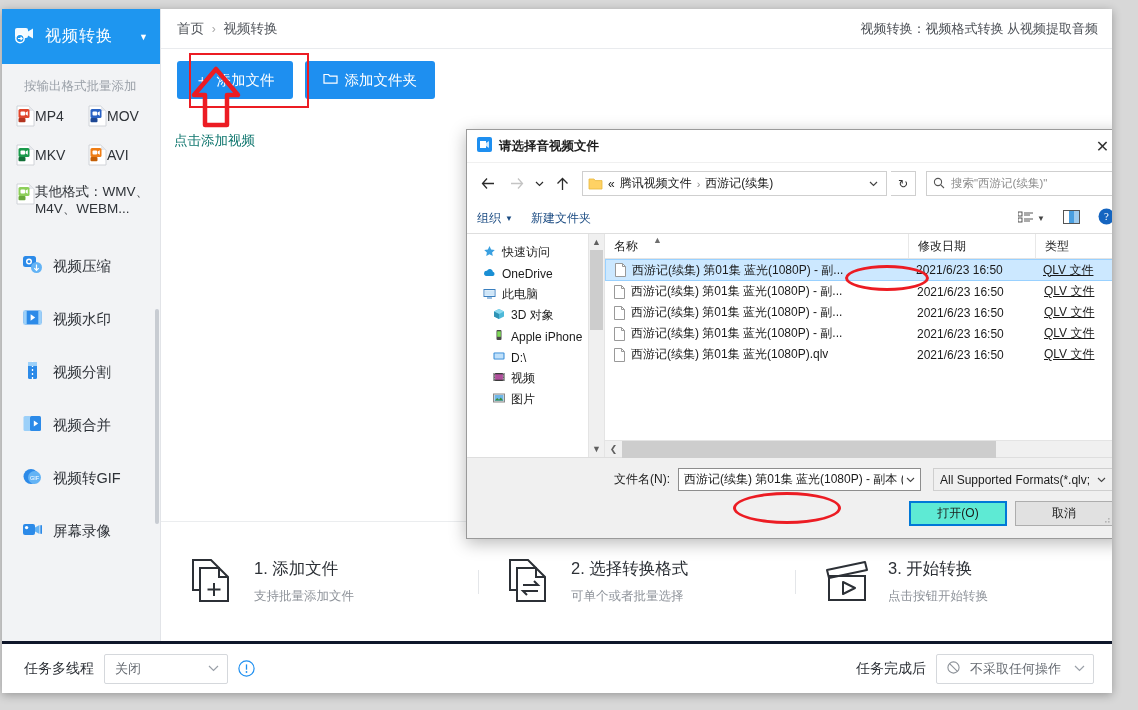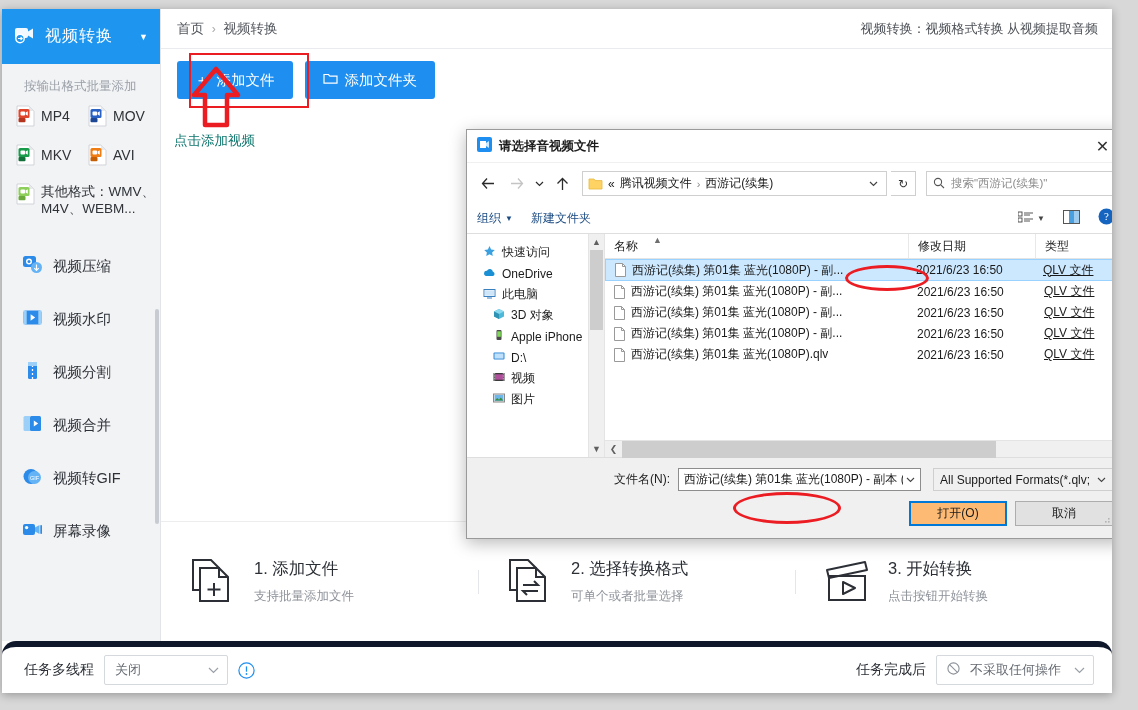--- a/index.html
+++ b/index.html
@@ -27,21 +27,21 @@
     overflow:hidden;
   }
   .sb-head {
     height:55px; background:#1e96f0; color:#fff;
     display:flex; align-items:center; padding:0 12px; gap:9px;
   }
   .sb-head .t { font-size:16px; letter-spacing:1px; flex:1; }
   .sb-head .caret { font-size:9px; }
   .sb-sub { color:#9aa0a8; font-size:12.5px; padding:14px 0 10px 22px; }
   .fmt-grid { display:flex; flex-wrap:wrap; padding:0 0 2px 14px; }
-  .fmt { width:72px; display:flex; align-items:center; gap:6px; margin-bottom:17px; }
+  .fmt { width:72px; display:flex; align-items:center; margin-bottom:17px; }
   .fmt .lbl { font-size:14px; color:#2f3338; }
   .fmt.wide { width:150px; align-items:flex-start; }
   .fmt.wide .lbl { font-size:13.5px; line-height:17px; color:#2f3338; }
   .ficon { width:19px; height:22px; flex-shrink:0; }
 
   .sb-list { padding-top:4px; }
   .sb-item {
     height:53px; display:flex; align-items:center; gap:10px; padding-left:20px;
     cursor:pointer;
   }
@@ -85,22 +85,22 @@
   }
   .step { flex:1; display:flex; align-items:center; gap:15px; padding-left:26px; position:relative; }
   .step + .step::before {
     content:""; position:absolute; left:0; top:16px; bottom:16px; width:1px; background:#e4e6e9;
   }
   .step .txt .h { font-size:16.5px; color:#2c3036; margin-bottom:8px; }
   .step .txt .s { font-size:12.5px; color:#8d9299; }
 
   
   .statusbar {
-    height:52px; border-top:6px solid #0f172a; display:flex; align-items:center;
-    padding:0 18px 0 22px; justify-content:space-between; background:#fff;border-radius:14px;
+    height:52px; border-top:3px solid #0f172a; display:flex; align-items:center;
+    padding:0 18px 0 22px; justify-content:space-between; background:#fff;
   }
   .sbleft, .sbright { display:flex; align-items:center; gap:10px; }
   .sb-lab { font-size:14px; color:#2d3137; }
   .selbox {
     border:1px solid #d5d8dc; height:30px; min-width:124px; border-radius:2px;
     display:flex; align-items:center; justify-content:space-between; padding:0 8px 0 10px;
     font-size:13px; color:#666b72; background:#fff; cursor:pointer; gap:8px;
   }
   .selbox .cv { color:#9aa0a8; font-size:10px; }
   .info-ic { width:17px; height:17px; }
@@ -197,21 +197,21 @@
     display:flex; align-items:center; padding:0 3px 0 6px; font-size:12px; color:#1b1b1b;
   }
   .ftype .v { flex:1; overflow:hidden; white-space:nowrap; }
   .ftype .cv { color:#444; font-size:10px; padding:0 3px; }
   .foot-row2 { display:flex; align-items:center; justify-content:flex-end; gap:8px; margin-top:10px; position:relative; }
   .dbtn {
     width:98px; height:25px; border:1px solid #adadad; background:#e1e1e1; font-size:12px; color:#1b1b1b;
     display:flex; align-items:center; justify-content:center; cursor:pointer;
     font-family:"Liberation Sans","DejaVu Sans",sans-serif;
   }
-  .dbtn.primary { border:2px solid #0078d7; background:#fdba74; }
+  .dbtn.primary { border:2px solid #0078d7; background:#5eead4; }
   .grip { position:absolute; right:2px; bottom:2px; width:10px; height:10px; opacity:.5; }
 
   .ellipse {
     position:absolute; border:3px solid #ec1c23; border-radius:50%; pointer-events:none; z-index:40;
   }
 </style>
 </head>
 <body>
 
 <div class="app">

